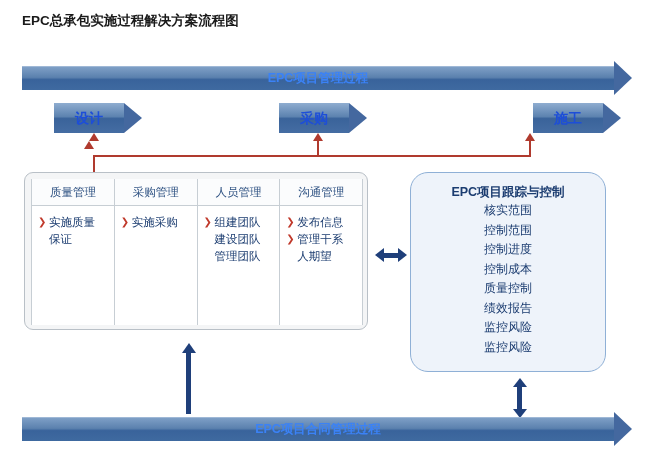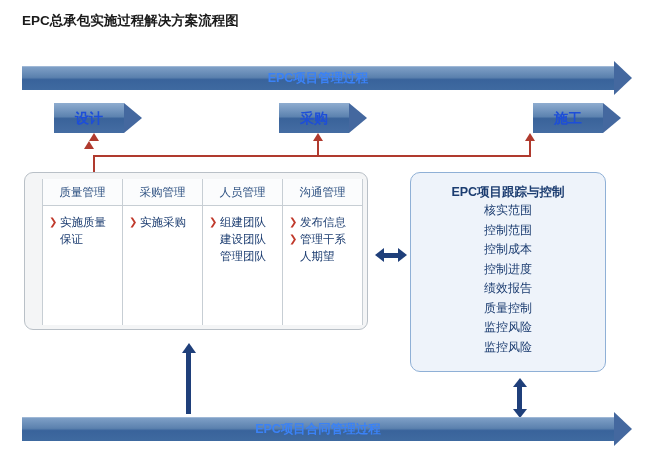--- a/index.html
+++ b/index.html
@@ -125,21 +125,21 @@
   }
   .col {
     flex: 1 1 0;
     background: #ffffff;
     border-left: 1px solid #c7ced4;
     border-right: 1px solid #c7ced4;
     box-sizing: border-box;
     position: relative;
     margin-left: -1px;
   }
-  .col:first-child { margin-left: 11px; }
+  .col:first-child { margin-left: 0; }
   .col-head {
     height: 26px;
     line-height: 26px;
     text-align: center;
     font-size: 11.5px;
     color: #2b4f80;
     border-bottom: 1px solid #c7ced4;
     background: #fbfcfd;
   }
   .col-body {
@@ -167,21 +167,21 @@
 
   
   .panel-right {
     position: absolute;
     left: 410px;
     top: 172px;
     width: 196px;
     height: 200px;
     background: #eef3fa;
     border: 1px solid #8fb0d6;
-    border-radius: 10px;
+    border-radius: 18px;
     box-sizing: border-box;
     text-align: center;
   }
   .panel-right .ptitle {
     margin-top: 11px;
     font-size: 12.5px;
     font-weight: bold;
     color: #1b3c70;
   }
   .panel-right .pitem {
@@ -356,24 +356,24 @@
         </div>
       </div>
 
     </div>
   </div>
 
   <div class="panel-right">
     <div class="ptitle">EPC项目跟踪与控制</div>
     <div class="pitem">核实范围</div>
     <div class="pitem">控制范围</div>
+    <div class="pitem">控制进度</div>
     <div class="pitem">控制成本</div>
-    <div class="pitem">控制进度</div>
+    <div class="pitem">质量控制</div>
     <div class="pitem">绩效报告</div>
-    <div class="pitem">质量控制</div>
     <div class="pitem">监控风险</div>
     <div class="pitem">监控风险</div>
   </div>
 
   <div class="dbl-h" style="left:375px; top:255px; width:32px;">
     <div class="lhead" style="left:0px; top:-7px;"></div>
     <div class="bar" style="left:8px; top:-2px; width:16px;"></div>
     <div class="rhead" style="left:23px; top:-7px;"></div>
   </div>
 

